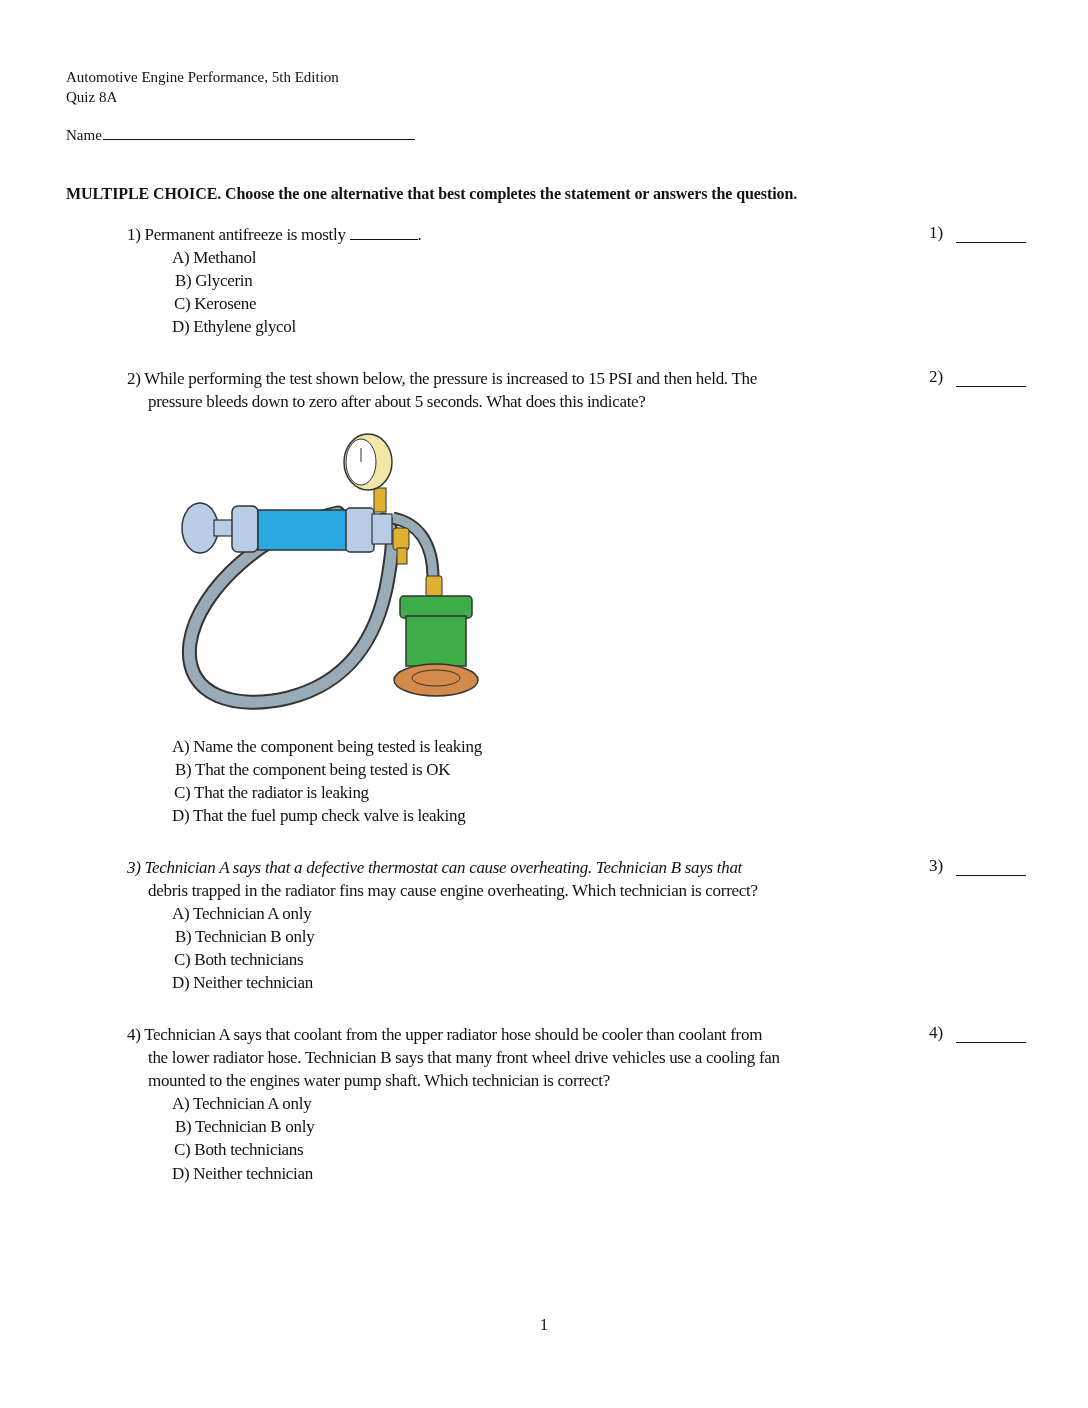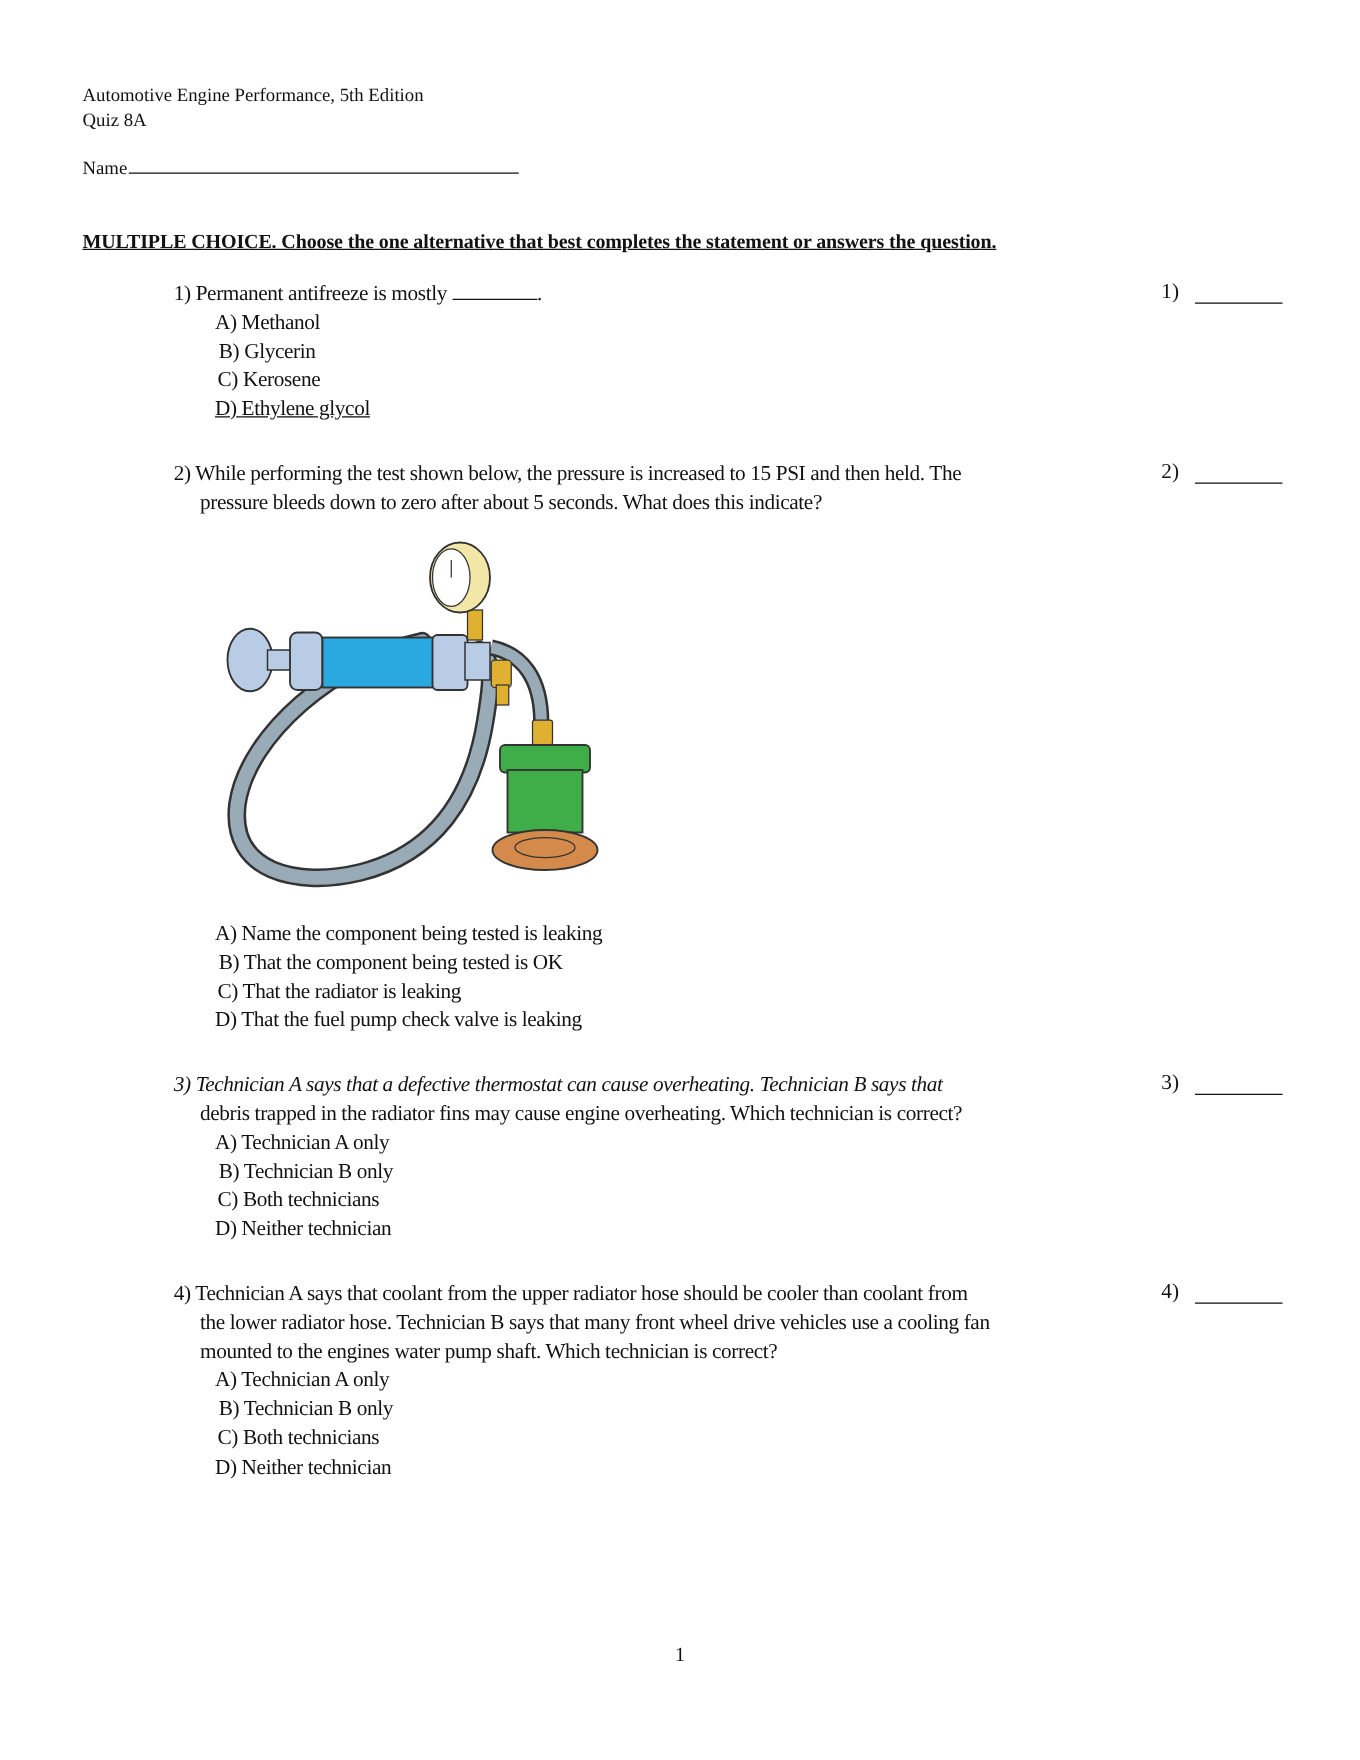--- a/index.html
+++ b/index.html
@@ -1,22 +1,22 @@
 <!DOCTYPE html>
 <html><head>
 <meta charset="utf-8">
 <style>
   * { margin: 0; padding: 0; box-sizing: border-box; }
   html, body { width: 1088px; height: 1408px; background: #ffffff; }
   body { position: relative; font-family: "Liberation Serif", "DejaVu Serif", serif; color: #111; overflow: hidden; }
   .abs { position: absolute; white-space: nowrap; }
   .hdr { font-size: 15px; line-height: 20px; }
   .name-line { display: inline-block; width: 312px; border-bottom: 1px solid #111; height: 14px; vertical-align: baseline; margin-left: 1px; }
-  .instr { font-size: 16px; font-weight: bold; letter-spacing: -0.1px; text-decoration: underline; }
-  .q { font-size: 17px; line-height: 23px; letter-spacing: -0.3px; margin-left: 12px; }
+  .instr { font-size: 16px; font-weight: bold; letter-spacing: -0.1px; }
+  .q { font-size: 17px; line-height: 23px; letter-spacing: -0.3px; }
   .opt { font-size: 17px; line-height: 23px; letter-spacing: -0.3px; }
   .ans-num { font-size: 17px; }
   .ans-line { position: absolute; width: 70px; border-bottom: 1.5px solid #111; }
   .blank { display: inline-block; width: 68px; border-bottom: 1px solid #111; height: 14px; }
   .pagenum { font-size: 16px; }
   #figure { position: absolute; left: 178px; top: 428px; width: 310px; height: 285px; }
 </style>
 </head>
 <body>
 
@@ -32,21 +32,21 @@
   <div class="abs q" style="left:127px; top:223px;">
     <span>1)</span>
     <span>Permanent antifreeze is mostly</span>
     <span class="blank"></span><span>.</span>
   </div>
   <div class="abs ans-num" style="left:929px; top:223px;">1)</div>
   <div class="ans-line" style="left:956px; top:226px; height:17px;"></div>
   <div class="abs opt" style="left:172px; top:246px;font-family:Liberation Serif, serif;"><span>A)</span> <span>Methanol</span></div>
   <div class="abs opt" style="left:175px; top:269px;"><span>B)</span> <span>Glycerin</span></div>
   <div class="abs opt" style="left:174px; top:292px;"><span>C)</span> <span>Kerosene</span></div>
-  <div class="abs opt" style="left:172px; top:315px;text-decoration:underline;"><span>D)</span> <span>Ethylene glycol</span></div>
+  <div class="abs opt" style="left:172px; top:315px;"><span>D)</span> <span>Ethylene glycol</span></div>
 </div>
 
 <div>
   <div class="abs q" style="left:127px; top:367px;text-align:right;">
     <span>2)</span>
     <span>While performing the test shown below, the pressure is increased to 15 PSI and then held. The</span>
   </div>
   <div class="abs q" style="left:148px; top:390px;">pressure bleeds down to zero after about 5 seconds. What does this indicate?</div>
   <div class="abs ans-num" style="left:929px; top:367px;">2)</div>
   <div class="ans-line" style="left:956px; top:370px; height:17px;"></div>

